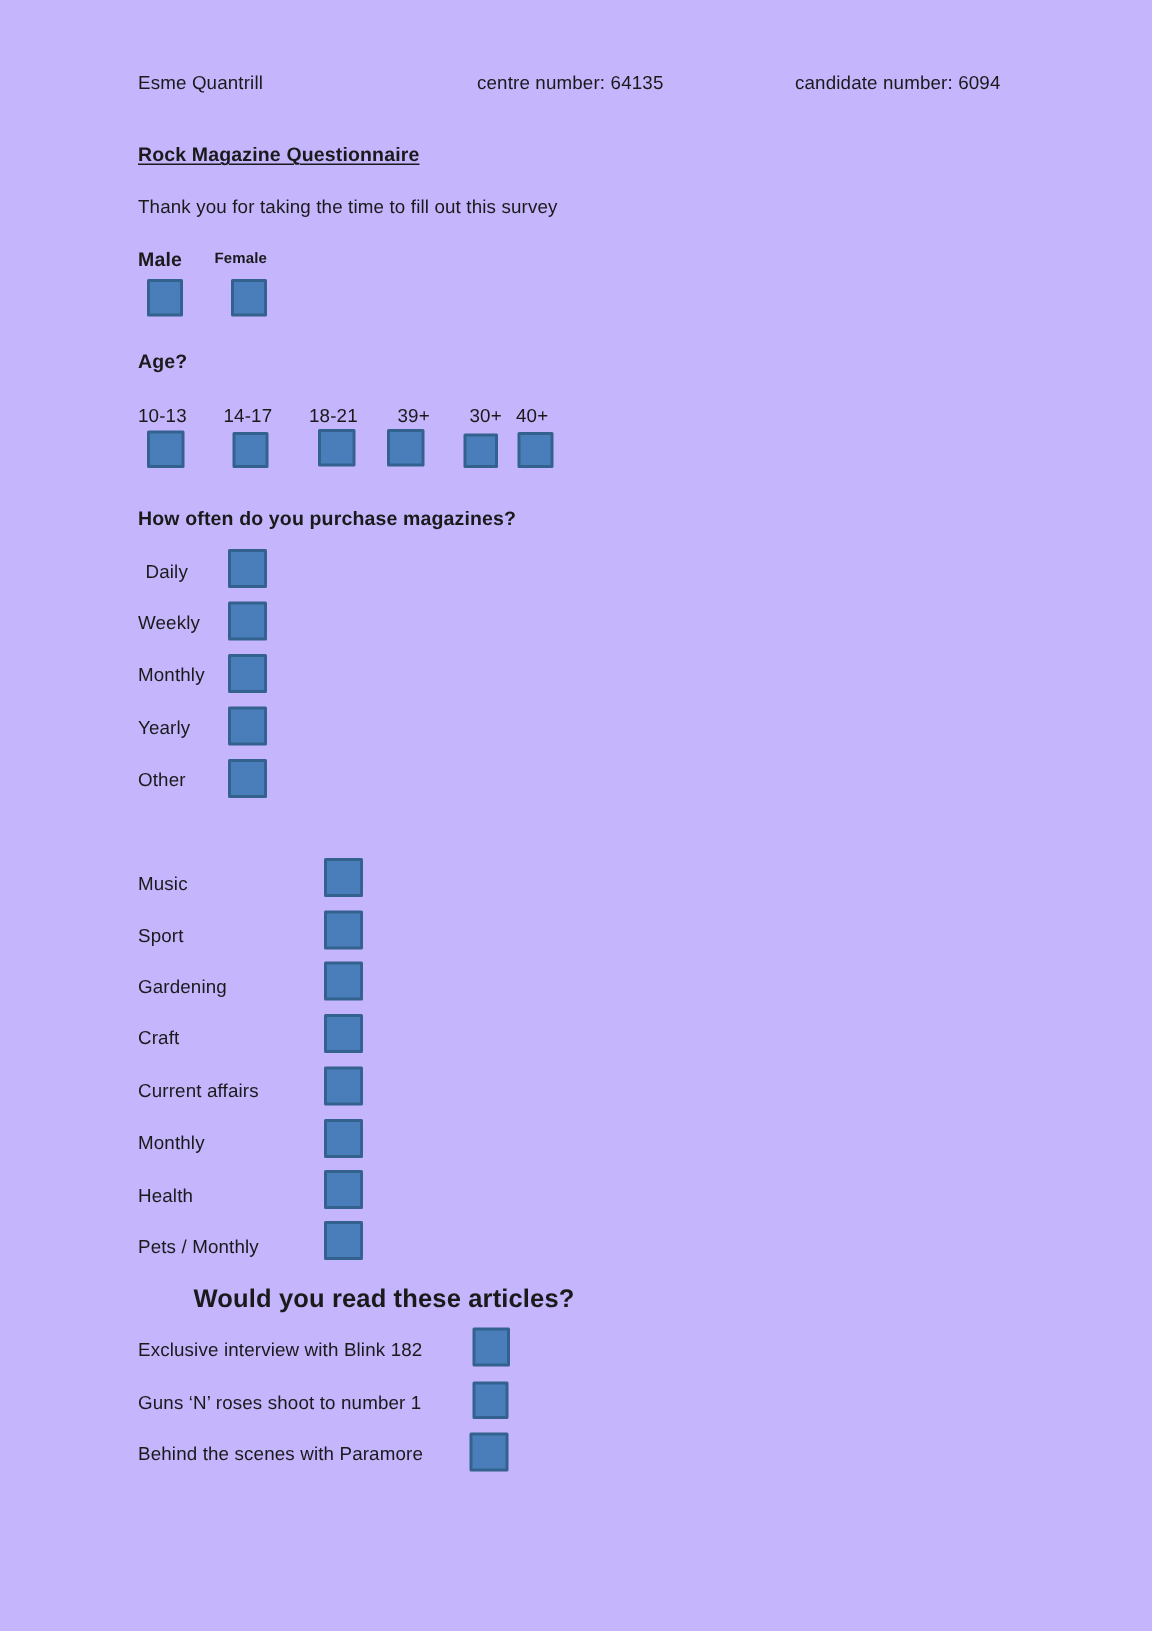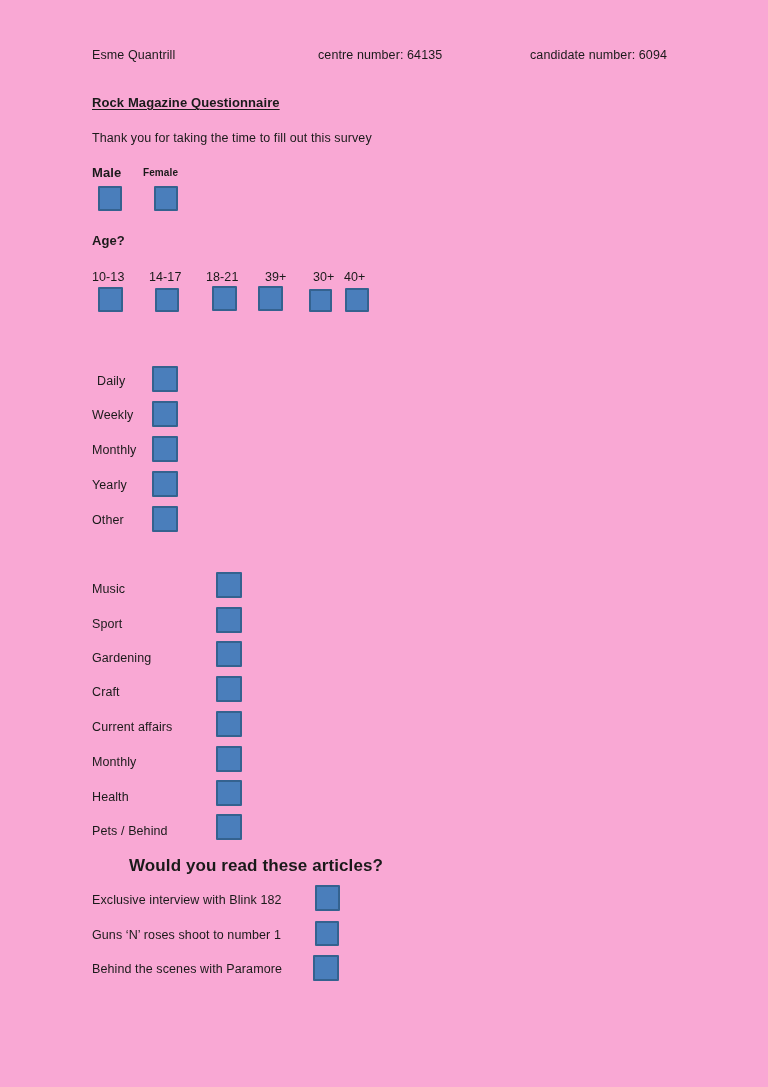--- a/index.html
+++ b/index.html
@@ -11,21 +11,21 @@
     width: 768px;
     height: 1087px;
     position: relative;
     font-family: "Liberation Sans", sans-serif;
     color: #1a1a1a;
     -webkit-font-smoothing: antialiased;
   }
   .page {
     position: absolute;
     inset: 0;
-    background: #f9a8d4;
+    background: #c4b5fd;
     overflow: hidden;
   }
 
   
   .t {
     position: absolute;
     font-size: 12.5px;
     line-height: 16px;
     white-space: nowrap;
     letter-spacing: 0.1px;
@@ -95,20 +95,21 @@
       <div class="t" style="left: 206px; top: 269px;">18-21</div>
       <div class="cb" style="left: 212px; top: 286px; width: 25px; height: 25px; background: rgb(74, 126, 187); border-color: rgb(52, 98, 143);"></div>
       <div class="t" style="left: 265px; top: 269px;">39+</div>
       <div class="cb" style="left: 258px; top: 286px; width: 25px; height: 25px; background: rgb(74, 126, 187); border-color: rgb(52, 98, 143);"></div>
       <div class="t" style="left: 313px; top: 269px;">30+</div>
       <div class="cb" style="left: 309px; top: 289px; width: 23px; height: 23px; background: rgb(74, 126, 187); border-color: rgb(52, 98, 143);"></div>
       <div class="t" style="left: 344px; top: 269px;">40+</div>
       <div class="cb" style="left: 345px; top: 288px; width: 24px; height: 24px; background: rgb(74, 126, 187); border-color: rgb(52, 98, 143);"></div>
     </div>
 
+  <div class="t bold" id="q-freq">How often do you purchase magazines?</div>
   <div>
       <div class="t" style="left: 97px; top: 373px;">Daily</div>
       <div class="cb" style="left: 152px; top: 366px; width: 26px; height: 26px; background: rgb(74, 126, 187); border-color: rgb(52, 98, 143);"></div>
       <div class="t" style="left: 92px; top: 407px;">Weekly</div>
       <div class="cb" style="left: 152px; top: 401px; width: 26px; height: 26px; background: rgb(74, 126, 187); border-color: rgb(52, 98, 143);"></div>
       <div class="t" style="left: 92px; top: 442px;">Monthly</div>
       <div class="cb" style="left: 152px; top: 436px; width: 26px; height: 26px; background: rgb(74, 126, 187); border-color: rgb(52, 98, 143);"></div>
       <div class="t" style="left: 92px; top: 477px;">Yearly</div>
       <div class="cb" style="left: 152px; top: 471px; width: 26px; height: 26px; background: rgb(74, 126, 187); border-color: rgb(52, 98, 143);"></div>
       <div class="t" style="left: 92px; top: 512px;">Other</div>
@@ -123,21 +124,21 @@
       <div class="t" style="left: 92px; top: 650px;">Gardening</div>
       <div class="cb" style="left: 216px; top: 641px; width: 26px; height: 26px; background: rgb(74, 126, 187); border-color: rgb(52, 98, 143);"></div>
       <div class="t" style="left: 92px; top: 684px;">Craft</div>
       <div class="cb" style="left: 216px; top: 676px; width: 26px; height: 26px; background: rgb(74, 126, 187); border-color: rgb(52, 98, 143);"></div>
       <div class="t" style="left: 92px; top: 719px;">Current affairs</div>
       <div class="cb" style="left: 216px; top: 711px; width: 26px; height: 26px; background: rgb(74, 126, 187); border-color: rgb(52, 98, 143);"></div>
       <div class="t" style="left: 92px; top: 754px;">Monthly</div>
       <div class="cb" style="left: 216px; top: 746px; width: 26px; height: 26px; background: rgb(74, 126, 187); border-color: rgb(52, 98, 143);"></div>
       <div class="t" style="left: 92px; top: 789px;">Health</div>
       <div class="cb" style="left: 216px; top: 780px; width: 26px; height: 26px; background: rgb(74, 126, 187); border-color: rgb(52, 98, 143);"></div>
-      <div class="t" style="left: 92px; top: 823px;">Pets / Behind</div>
+      <div class="t" style="left: 92px; top: 823px;">Pets / Monthly</div>
       <div class="cb" style="left: 216px; top: 814px; width: 26px; height: 26px; background: rgb(74, 126, 187); border-color: rgb(52, 98, 143);"></div>
     </div>
 
   <div class="t bold" id="q-articles">Would you read these articles?</div>
   <div>
       <div class="t" style="left: 92px; top: 892px;">Exclusive interview with Blink 182</div>
       <div class="cb" style="left: 315px; top: 885px; width: 25px; height: 26px; background: rgb(74, 126, 187); border-color: rgb(52, 98, 143);"></div>
       <div class="t" style="left: 92px; top: 927px;">Guns ‘N’ roses shoot to number 1</div>
       <div class="cb" style="left: 315px; top: 921px; width: 24px; height: 25px; background: rgb(74, 126, 187); border-color: rgb(52, 98, 143);"></div>
       <div class="t" style="left: 92px; top: 961px;">Behind the scenes with Paramore</div>

